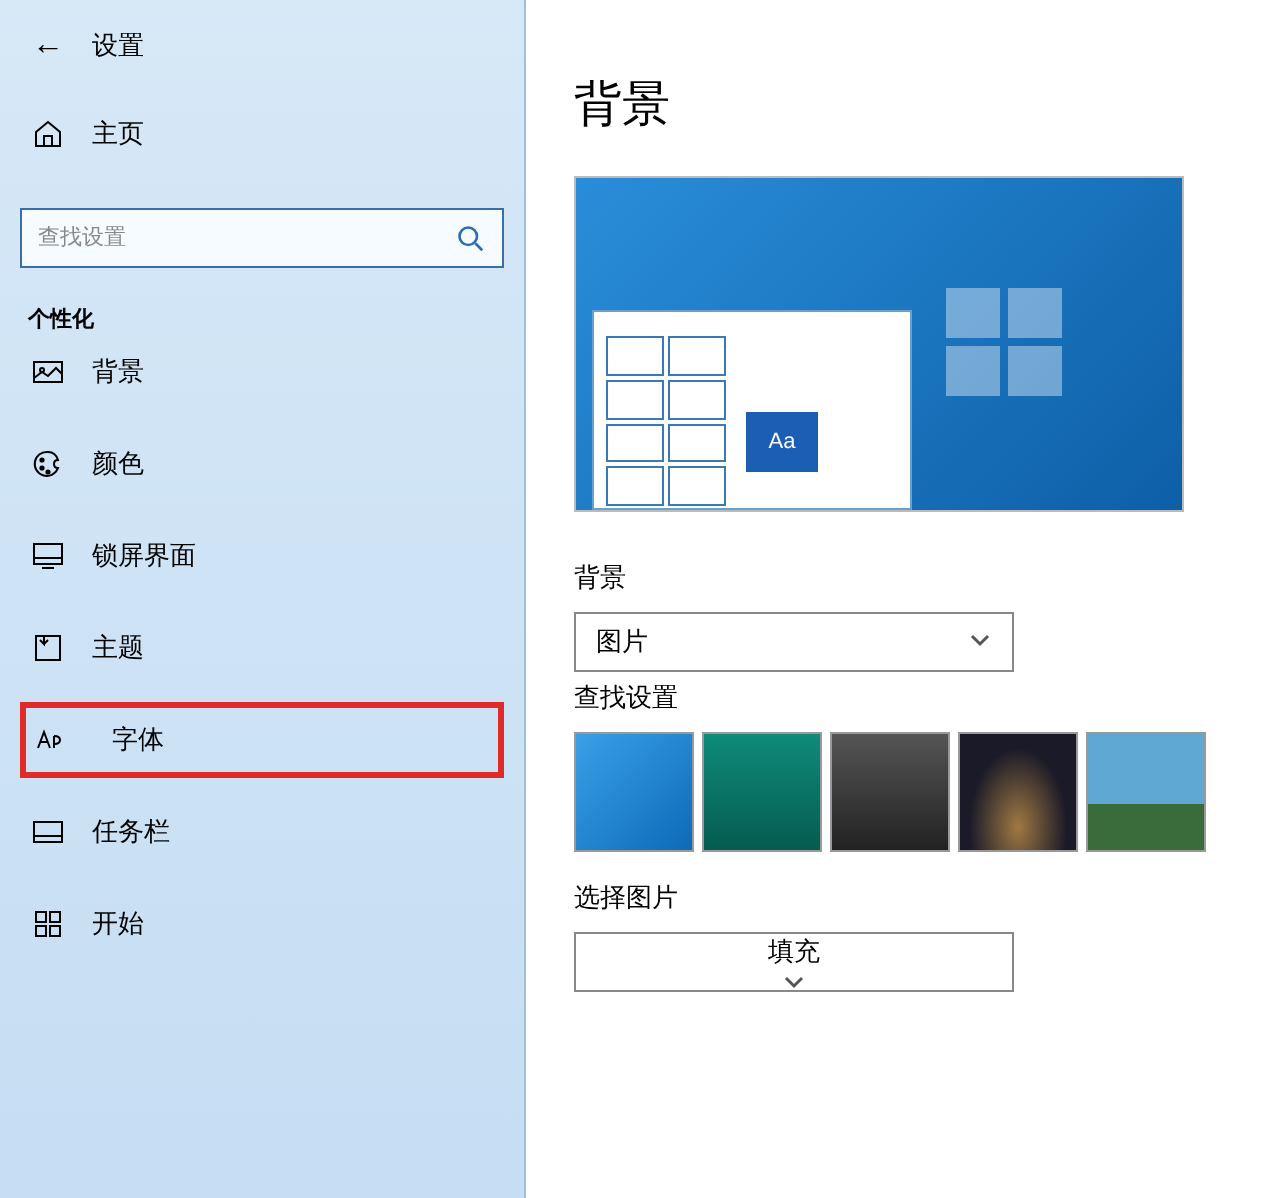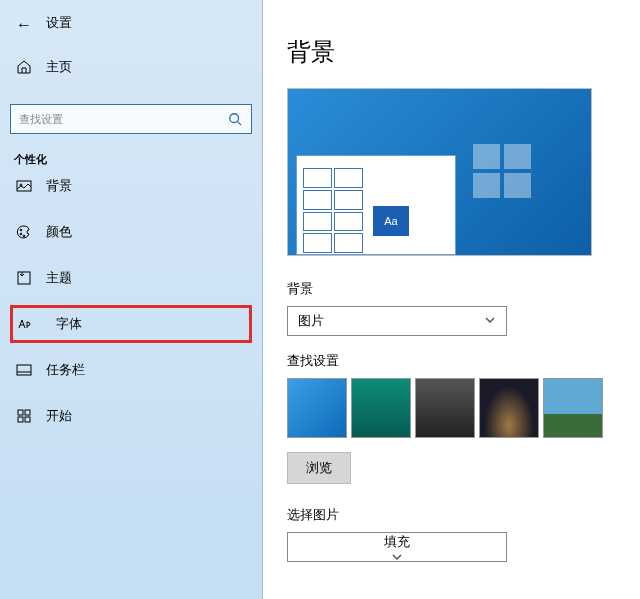--- a/index.html
+++ b/index.html
@@ -156,21 +156,21 @@
   }
   .dropdown {
     width: 220px;
     height: 30px;
     border: 1px solid #888;
     display: flex;
     align-items: center;
     justify-content: space-between;
     padding: 0 10px;
     font-size: 13px;
-    margin-bottom: 16px;
+    margin-bottom: 4px;
     cursor: pointer;
   }
   .thumbs {
     display: flex;
     gap: 4px;
     margin-bottom: 14px;
   }
   .thumb {
     width: 60px;
     height: 60px;
@@ -241,20 +241,30 @@
       <svg width="16" height="16" viewBox="0 0 16 16" fill="none" stroke="#000" stroke-width="1">
           <path d="M8 2 A6 6 0 1 0 13 10 Q11 10 11 8 Q11 6 13 6 A5 5 0 0 0 8 2"></path>
           <circle cx="5" cy="6" r="0.8" fill="#000"></circle>
           <circle cx="5" cy="10" r="0.8" fill="#000"></circle>
           <circle cx="8" cy="12" r="0.8" fill="#000"></circle>
         </svg>
     </span>
     <span>颜色</span>
   </div>
 
+  <div class="nav-item">
+    <span class="icon">
+      <svg width="16" height="16" viewBox="0 0 16 16" fill="none" stroke="#000" stroke-width="1">
+          <rect x="1" y="2" width="14" height="10"></rect>
+          <line x1="1" y1="9" x2="15" y2="9"></line>
+          <line x1="5" y1="14" x2="11" y2="14"></line>
+        </svg>
+    </span>
+    <span>锁屏界面</span>
+  </div>
 
   <div class="nav-item">
     <span class="icon">
       <svg width="16" height="16" viewBox="0 0 16 16" fill="none" stroke="#000" stroke-width="1">
           <rect x="2" y="2" width="12" height="12"></rect>
           <path d="M6 2 V6 L4 4 M6 6 L8 4"></path>
         </svg>
     </span>
     <span>主题</span>
   </div>
@@ -330,21 +340,20 @@
 
   <div class="section-label">查找设置</div>
   <div class="thumbs">
     <div class="thumb t1"></div>
     <div class="thumb t2"></div>
     <div class="thumb t3"></div>
     <div class="thumb t4"></div>
     <div class="thumb t5"></div>
   </div>
 
-  <div class="browse-btn">浏览</div>
 
   <div class="section-label">选择图片</div>
   <div class="dropdown fit-dropdown">
     <span>填充</span>
     <span>
       <svg width="12" height="12" viewBox="0 0 12 12" fill="none" stroke="#555" stroke-width="1.5">
           <path d="M2 4 L6 8 L10 4"></path>
         </svg>
     </span>
   </div>

